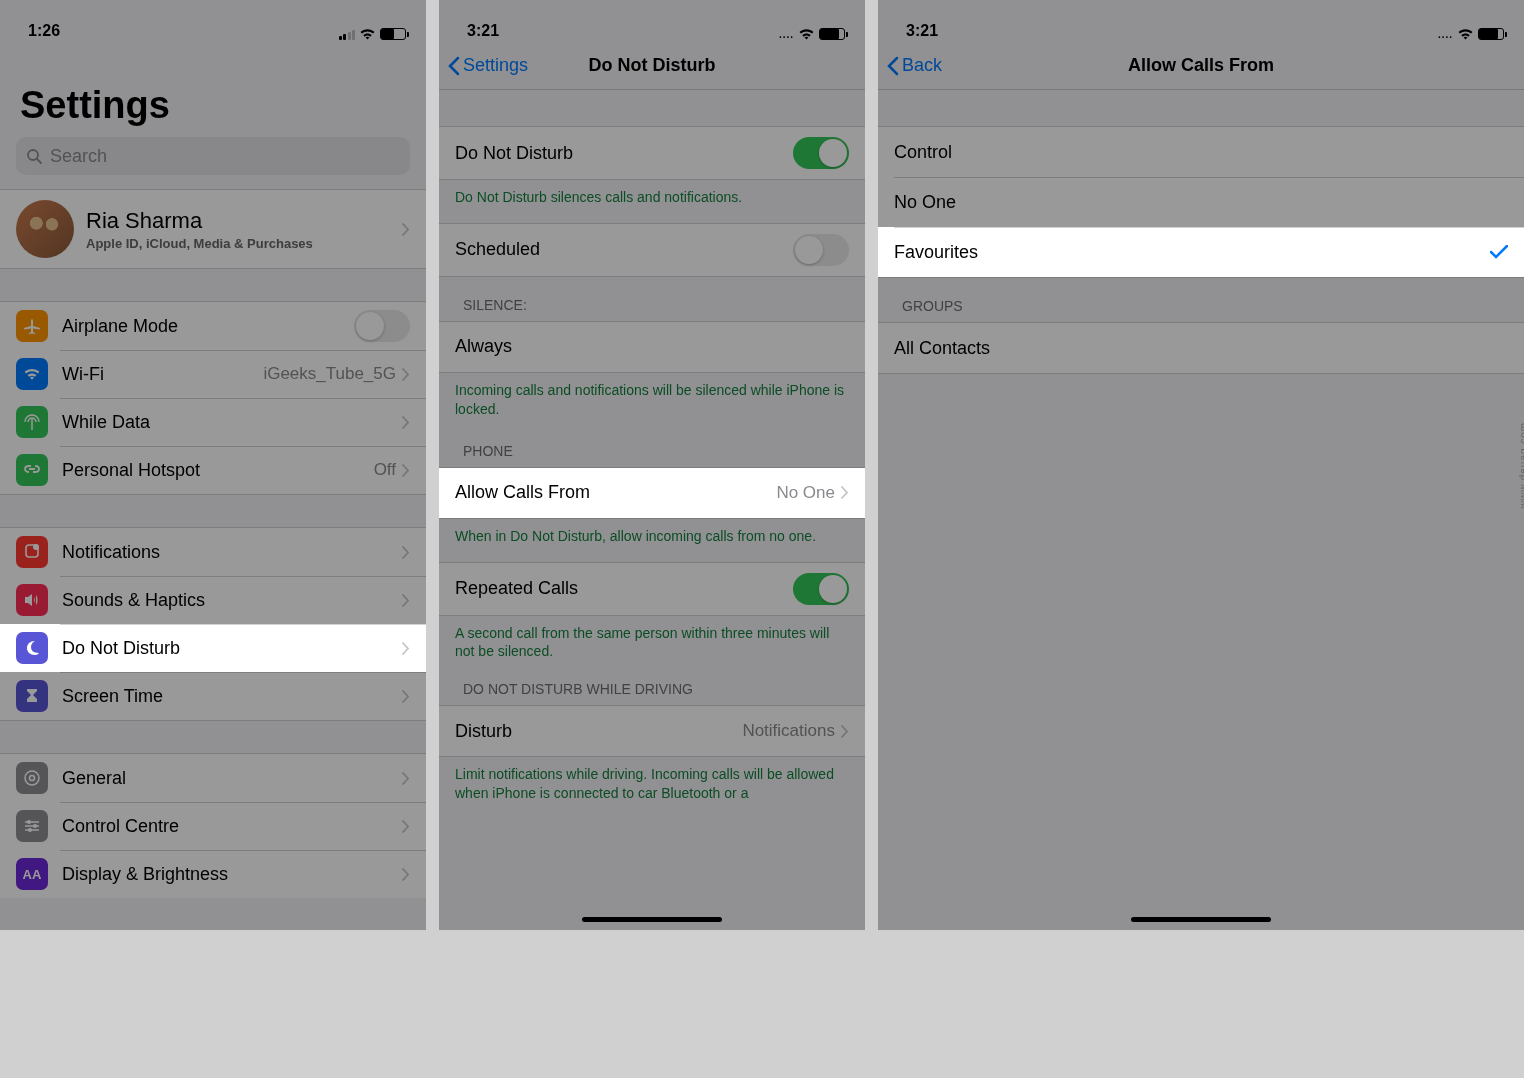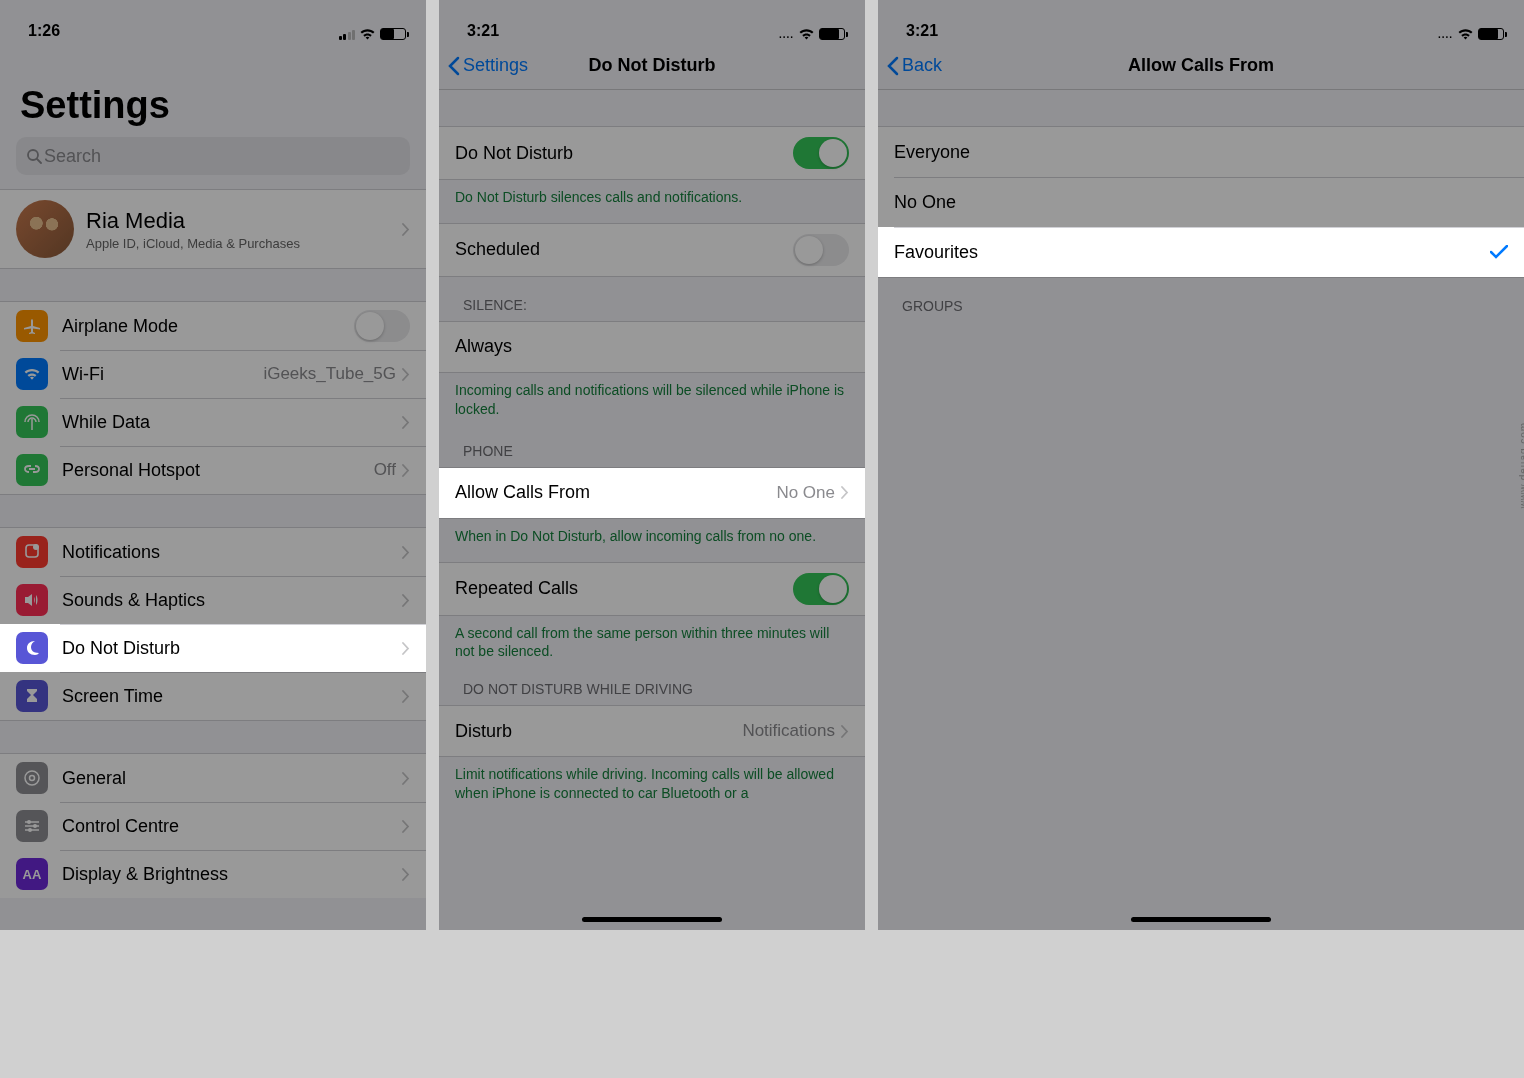--- a/index.html
+++ b/index.html
@@ -56,21 +56,21 @@
 
   
   .big-title { font-size:38px; font-weight:700; padding:42px 20px 10px; }
   .search-box {
     margin: 0 16px 14px;
     background:#e3e3e8;
     border-radius:10px;
     height:38px;
     display:flex; align-items:center;
     padding:0 10px;
-    gap:2px;
+    gap:8px;
     color:#8a8a8e;
     font-size:18px;
   }
   .search-icon{width:16px;height:16px;}
 
   .group { background:#fff; }
   .sep-top { border-top:1px solid #d1d1d6; }
   .sep-bot { border-bottom:1px solid #d1d1d6; }
   .gap { height:32px; }
 
@@ -97,21 +97,21 @@
   }
   .spacer{flex:1;}
   .val{color:#8a8a8e;font-size:17px;margin-right:6px;}
   .chev{width:8px;height:13px;color:#c5c5c7;flex-shrink:0;}
 
   
   .profile-row{display:flex;align-items:center;padding:10px 16px;background:#fff;}
   .avatar{width:58px;height:58px;border-radius:50%;background:linear-gradient(135deg,#c97a4e,#8a5a3a);margin-right:12px;flex-shrink:0;position:relative;overflow:hidden;}
   .avatar::after{content:"";position:absolute;inset:0;background:radial-gradient(circle at 35% 40%,#e8c090 12%,transparent 13%),radial-gradient(circle at 62% 42%,#e8c090 12%,transparent 13%);}
   .profile-name{font-size:22px;font-weight:400;}
-  .profile-sub{font-size:13px;color:#666;margin-top:2px;}
+  .profile-sub{font-size:13px;color:#666;margin-top:2px;font-weight:bold;}
 
   
   .toggle{width:56px;height:32px;border-radius:16px;position:relative;background:#e9e9eb;}
   .toggle .knob{position:absolute;width:28px;height:28px;border-radius:50%;background:#fff;top:2px;left:2px;box-shadow:0 1px 3px rgba(0,0,0,0.25);}
   .toggle.on{background:#34c759;}
   .toggle.on .knob{left:26px;}
 
   
   .navbar{height:48px;display:flex;align-items:center;justify-content:center;position:relative;border-bottom:1px solid #c8c8cc;}
   .nav-title{font-size:18px;font-weight:600;}
@@ -154,21 +154,21 @@
         <circle cx="7" cy="7" r="5" fill="none" stroke="#8a8a8e" stroke-width="1.8"></circle>
         <line x1="11" y1="11" x2="15" y2="15" stroke="#8a8a8e" stroke-width="1.8" stroke-linecap="round"></line>
       </svg>
     <span>Search</span>
   </div>
 
   <div class="group sep-top sep-bot">
     <div class="profile-row">
       <div class="avatar"></div>
       <div>
-        <div class="profile-name">Ria Media</div>
+        <div class="profile-name">Ria Sharma</div>
         <div class="profile-sub">Apple ID, iCloud, Media &amp; Purchases</div>
       </div>
       <div class="spacer"></div>
       <svg class="chev" viewBox="0 0 8 13">
           <path d="M1 1l5 5.5L1 12" fill="none" stroke="currentColor" stroke-width="1.8" stroke-linecap="round"></path>
         </svg>
     </div>
   </div>
 
   <div class="gap"></div>
@@ -437,33 +437,39 @@
           <path d="M11 2L3 10l8 8" fill="none" stroke="#007aff" stroke-width="2.5" stroke-linecap="round"></path>
         </svg>
       <span>Back</span>
     </div>
     <span class="nav-title">Allow Calls From</span>
   </div>
 
   <div style="height:36px"></div>
   <div class="group sep-top sep-bot">
     <div class="row no-icon" style="min-height:50px">
-      <span>Everyone</span>
+      <span>Control</span>
         <div class="spacer"></div>
     </div>
     <div class="row no-icon" style="min-height:50px">
       <span>No One</span>
         <div class="spacer"></div>
     </div>
     <div class="row no-icon above-dim" style="min-height:50px">
       <span>Favourites</span>
         <div class="spacer"></div>
       <svg class="check" viewBox="0 0 18 14">
           <path d="M1 7l5 5L17 1" fill="none" stroke="#007aff" stroke-width="2.5" stroke-linecap="round"></path>
         </svg>
     </div>
   </div>
 
   <div class="section-header">GROUPS</div>
+  <div class="group sep-top sep-bot">
+    <div class="row no-icon" style="min-height:50px">
+      <span>All Contacts</span>
+        <div class="spacer"></div>
+    </div>
+  </div>
 
   <div class="home-bar"></div>
   <div class="watermark">www.deuaq.com</div>
 </div>
 
 </body></html>

